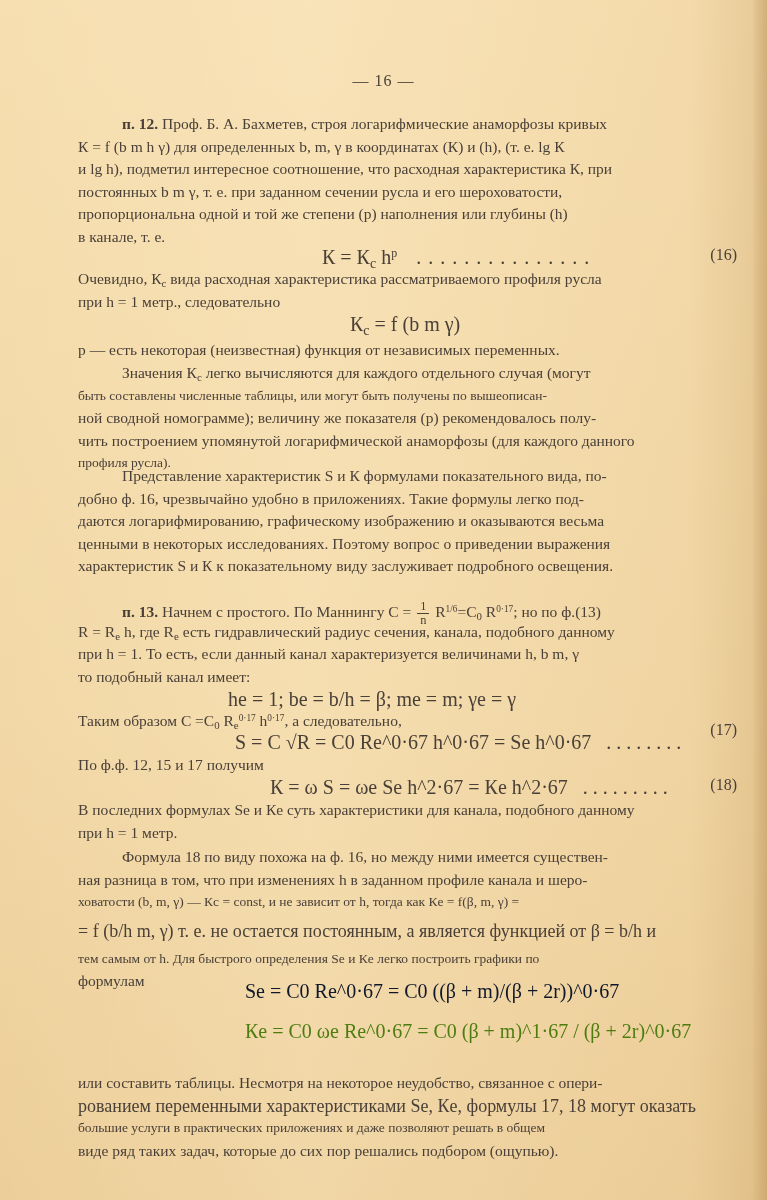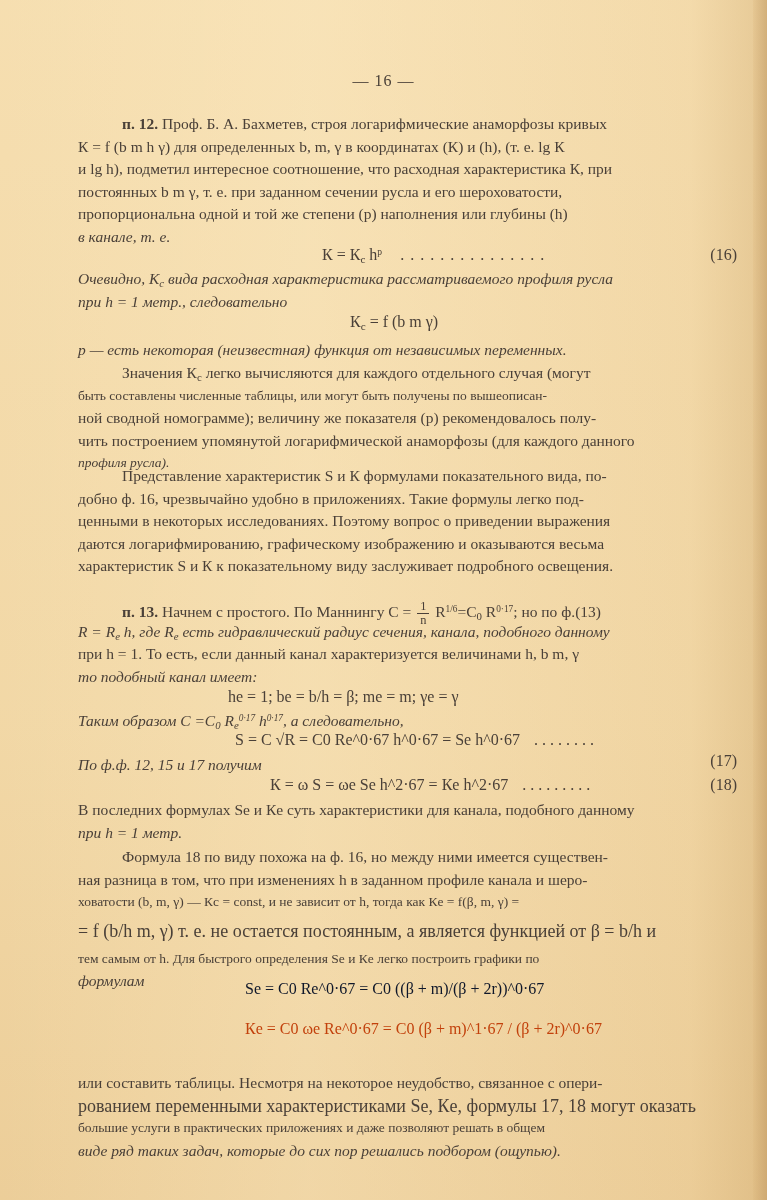--- a/index.html
+++ b/index.html
@@ -16,23 +16,23 @@
   .edge {
     position: absolute; top: 0; right: 0; width: 14px; height: 1200px;
     background: linear-gradient(90deg, rgba(220,180,120,0.2), rgba(190,150,95,0.5));
   }
   .page-num {
     position: absolute; top: 72px; left: 0; width: 767px; text-align: center;
     font-size: 16px; letter-spacing: 1px;
   }
   .block { position: absolute; left: 78px; width: 660px; font-size: 15.5px; line-height: 22.5px; }
   .line { white-space: nowrap; height: 22.5px; display: flex; justify-content: space-between; }
-  .line.left { justify-content: flex-start; font-style: italic; }
+  .line.left { justify-content: flex-start; }
   .indent { padding-left: 44px; }
-  .eq { position: absolute; font-size: 16px; white-space: nowrap; }
+  .eq { position: absolute; font-size: 20px; white-space: nowrap; }
   .eqnum { position: absolute; right: 30px; font-size: 16px; }
   .small { font-size: 13.5px; }
   .big { font-size: 18px; }
   sub { font-size: 0.7em; vertical-align: -0.25em; }
   sup { font-size: 0.6em; vertical-align: 0.55em; }
   .bold { font-weight: bold; }
   .frac { display: inline-flex; flex-direction: column; align-items: center; vertical-align: middle; font-size: 0.8em; line-height: 1.05; margin: 0 2px; }
   .frac .num { border-bottom: 1px solid #4a4038; padding: 0 3px; }
 </style>
 </head>
@@ -107,24 +107,24 @@
 </div>
 
 <div class="block" style="top:465px;">
   <div class="line indent">
       <span>Представление характеристик S и К формулами показательного вида, по-</span>
     </div>
   <div class="line">
       <span>добно ф. 16, чрезвычайно удобно в приложениях. Такие формулы легко под-</span>
     </div>
   <div class="line">
+      <span>даются логарифмированию, графическому изображению и оказываются весьма</span>
+    </div>
+  <div class="line">
       <span>ценными в некоторых исследованиях. Поэтому вопрос о приведении выражения</span>
-    </div>
-  <div class="line">
-      <span>даются логарифмированию, графическому изображению и оказываются весьма</span>
     </div>
   <div class="line">
       <span>характеристик S и К к показательному виду заслуживает подробного освещения.</span>
     </div>
 </div>
 
 <div class="block" style="top:598px;">
   <div class="line indent">
     <span>
       <span class="bold">п. 13.</span>
@@ -150,21 +150,21 @@
 <div class="block" style="top:707px;">
   <div class="line left">
     <span><span>Таким образом C =C</span><sub>0</sub><span> R</span><sub>e</sub><sup>0·17</sup><span> h</span><sup>0·17</sup><span>, а следовательно,</span></span>
   </div>
 </div>
 
 <div class="eq" style="top:731px; left:235px;">
   <span>S = C √R = C0 Re^0·67 h^0·67 = Se h^0·67</span>
   <span style="margin-left:10px;">. . .   . . . . .</span>
 </div>
-<div class="eqnum" style="top:752px;">(17)</div>
+<div class="eqnum" style="top:721px;">(17)</div>
 
 <div class="block" style="top:754px;">
   <div class="line left">
       <span>По ф.ф. 12, 15 и 17 получим</span>
     </div>
 </div>
 
 <div class="eq" style="top:776px; left:270px;">
   <span>К = ω S = ωe Se h^2·67 = Кe h^2·67</span>
   <span style="margin-left:10px;">. . . . . . . . .</span>
@@ -195,21 +195,21 @@
     </div>
   <div class="line small">
       <span>тем самым от h. Для быстрого определения Se и Кe легко построить графики по</span>
     </div>
   <div class="line left">
       <span>формулам</span>
     </div>
 </div>
 
 <div class="eq" style="top:980px; left:245px; color:#0f172a;">Se = C0 Re^0·67 = C0 ((β + m)/(β + 2r))^0·67</div>
-<div class="eq" style="top:1020px; left:245px; color:#c2410c;">Кe = C0 ωe Re^0·67 = C0 (β + m)^1·67 / (β + 2r)^0·67</div>
+<div class="eq" style="top:1020px; left:245px; color:#4d7c0f;">Кe = C0 ωe Re^0·67 = C0 (β + m)^1·67 / (β + 2r)^0·67</div>
 
 <div class="block" style="top:1072px;">
   <div class="line">
       <span>или составить таблицы. Несмотря на некоторое неудобство, связанное с опери-</span>
     </div>
   <div class="line big">
       <span>рованием переменными характеристиками Se, Кe, формулы 17, 18 могут оказать</span>
     </div>
   <div class="line small">
       <span>большие услуги в практических приложениях и даже позволяют решать в общем</span>

